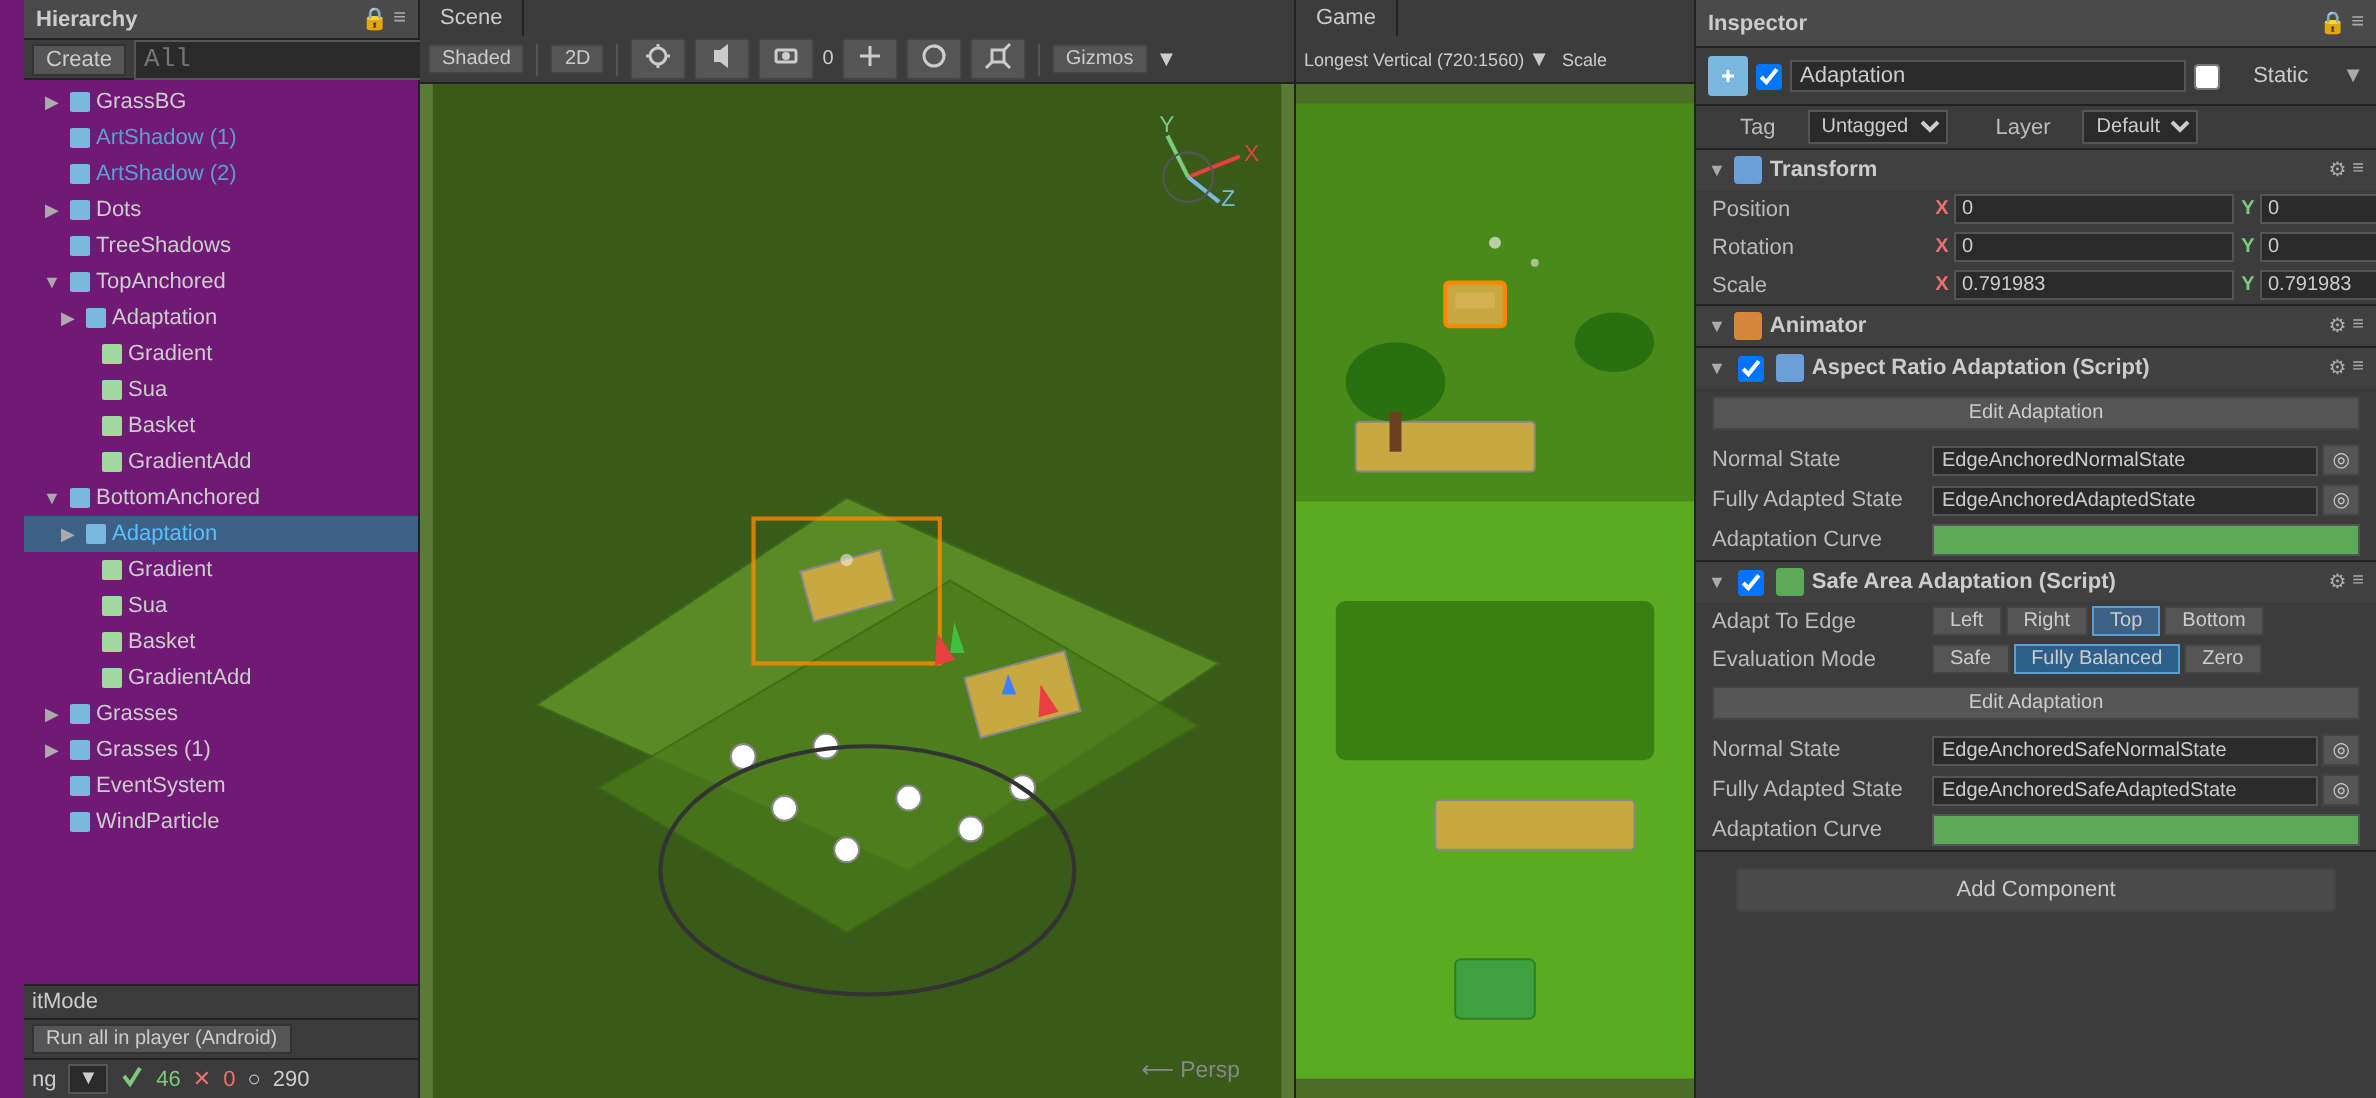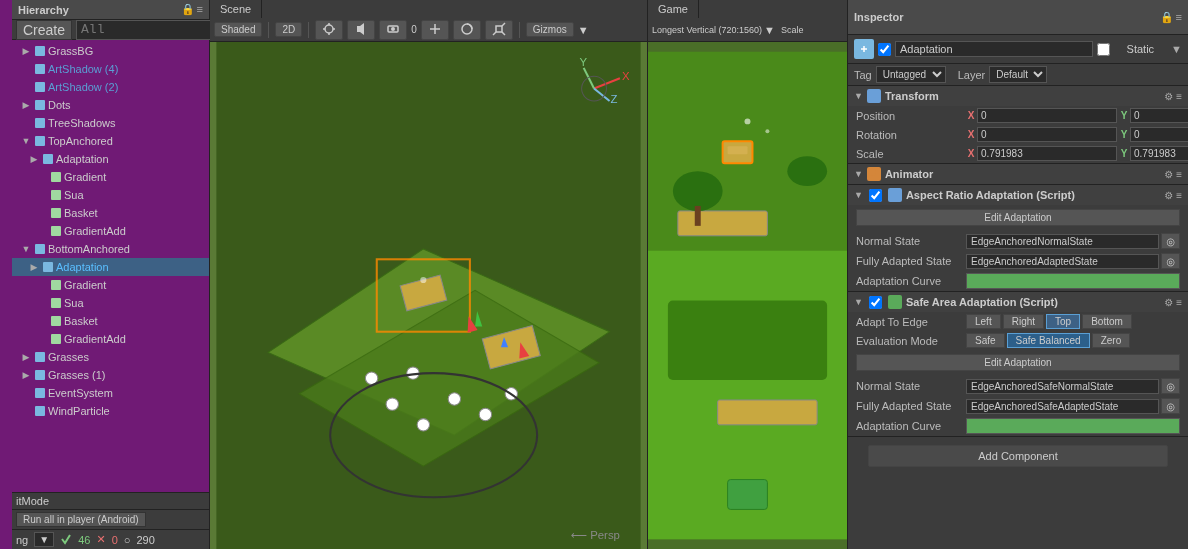--- a/index.html
+++ b/index.html
@@ -7,21 +7,21 @@
 
     .top-bar { display: flex; height: 549px; }
 
     
     .hierarchy-panel { width: 210px; min-width: 210px; background: #701a75; border-right: 1px solid #222; display: flex; flex-direction: column; padding-left: 12px; }
     .panel-header { background: #4a4a4a; padding: 3px 6px; display: flex; align-items: center; justify-content: space-between; border-bottom: 1px solid #222; height: 20px; }
     .panel-header-title { color: #ccc; font-size: 11px; font-weight: bold; }
     .panel-header-icons { display: flex; gap: 2px; color: #aaa; font-size: 10px; }
     .search-bar { display: flex; align-items: center; padding: 2px 4px; background: #3c3c3c; border-bottom: 1px solid #222; height: 20px; gap: 4px; }
     .search-bar input { flex: 1; background: #2a2a2a; border: 1px solid #555; color: #ccc; padding: 1px 4px; font-size: 10px; height: 16px; }
-    .create-btn { background: #555; border: 1px solid #333; color: #ccc; padding: 1px 6px; font-size: 14px; cursor: pointer; }
+    .create-btn { background: #555; border: 1px solid #333; color: #ccc; padding: 1px 6px; font-size: 11px; cursor: pointer; }
     .hierarchy-content { flex: 1; overflow-y: auto; overflow-x: hidden; padding: 2px 0; }
     .tree-item { display: flex; align-items: center; padding: 1px 0; cursor: pointer; white-space: nowrap; height: 18px; }
     .tree-item.selected { background: #3d6185; }
     .tree-arrow { width: 12px; text-align: center; color: #aaa; font-size: 9px; flex-shrink: 0; }
     .tree-icon { width: 16px; height: 16px; flex-shrink: 0; display: flex; align-items: center; justify-content: center; }
     .tree-label { color: #ccc; font-size: 11px; }
     .tree-label.blue { color: #5a9fd4; }
     .tree-label.highlight { color: #5abfff; }
     .indent-1 { padding-left: 8px; }
     .indent-2 { padding-left: 16px; }
@@ -38,26 +38,26 @@
     .toolbar-separator { width: 1px; height: 16px; background: #555; margin: 0 2px; }
     .scene-canvas { flex: 1; background: #5a7a35; position: relative; overflow: hidden; }
 
     
     .game-panel { width: 200px; min-width: 200px; display: flex; flex-direction: column; border-right: 1px solid #222; }
     .game-toolbar { background: #3c3c3c; padding: 2px 4px; display: flex; align-items: center; gap: 2px; border-bottom: 1px solid #222; height: 24px; }
     .game-canvas { flex: 1; background: #4a6e28; position: relative; overflow: hidden; }
 
     
     .inspector-panel { width: 340px; min-width: 340px; background: #3c3c3c; display: flex; flex-direction: column; overflow-y: auto; }
-    .inspector-header { background: #4a4a4a; padding: 3px 6px; display: flex; align-items: center; justify-content: space-between; border-bottom: 1px solid #222; height: 35px; }
+    .inspector-header { background: #4a4a4a; padding: 3px 6px; display: flex; align-items: center; justify-content: space-between; border-bottom: 1px solid #222; height: 24px; }
     .inspector-top { display: flex; align-items: center; padding: 4px 6px; gap: 4px; border-bottom: 1px solid #222; background: #3c3c3c; }
     .inspector-obj-icon { width: 20px; height: 20px; background: #7ab8e0; border-radius: 2px; display: flex; align-items: center; justify-content: center; font-size: 10px; color: white; flex-shrink: 0; }
     .static-checkbox { display: flex; align-items: center; gap: 17px; color: #ccc; }
 
-    .tag-layer-row { display: flex; align-items: center; padding: 2px 6px; gap: 4px; border-bottom: 1px solid #222; }
+    .tag-layer-row { display: flex; align-items: center; padding: 2px 22px; gap: 16px; border-bottom: 1px solid #222; }
     .tag-select, .layer-select { background: #2a2a2a; border: 1px solid #555; color: #ccc; padding: 1px 2px; font-size: 10px; }
 
     .component-block { border-bottom: 1px solid #222; }
     .component-header { display: flex; align-items: center; padding: 3px 6px; background: #404040; gap: 4px; cursor: pointer; }
     .component-icon { width: 14px; height: 14px; background: #6a9fd8; border-radius: 2px; flex-shrink: 0; }
     .component-icon.orange { background: #d4863a; }
     .component-icon.green { background: #5aaa5a; }
     .component-title { font-weight: bold; color: #ccc; flex: 1; }
     .component-controls { display: flex; gap: 3px; color: #aaa; }
 
@@ -124,21 +124,21 @@
       </div>
 
 
       <div class="tree-item indent-1">
         <span class="tree-arrow"></span>
         <span class="tree-icon">
           <svg width="12" height="12">
               <rect x="1" y="1" width="10" height="10" fill="#7ab8e0" rx="1"></rect>
             </svg>
         </span>
-        <span class="tree-label blue">ArtShadow (4)</span>
+        <span class="tree-label blue">ArtShadow (1)</span>
       </div>
 
       <div class="tree-item indent-1">
         <span class="tree-arrow"></span>
         <span class="tree-icon">
           <svg width="12" height="12">
               <rect x="1" y="1" width="10" height="10" fill="#7ab8e0" rx="1"></rect>
             </svg>
         </span>
         <span class="tree-label blue">ArtShadow (2)</span>
@@ -667,21 +667,21 @@
           <button class="edge-btn">Right</button>
           <button class="edge-btn active">Top</button>
           <button class="edge-btn">Bottom</button>
         </div>
       </div>
 
       <div class="prop-row">
         <span class="prop-label">Evaluation Mode</span>
         <div class="eval-btns">
           <button class="eval-btn">Safe</button>
-          <button class="eval-btn safe-balanced">Safe Balanced</button>
+          <button class="eval-btn safe-balanced">Fully Balanced</button>
           <button class="eval-btn">Zero</button>
         </div>
       </div>
 
       <div style="padding:2px 8px 3px;">
         <button class="edit-adaptation-btn" style="margin:2px 0; width:100%;">Edit Adaptation</button>
       </div>
 
       <div class="prop-row">
         <span class="prop-label">Normal State</span>

